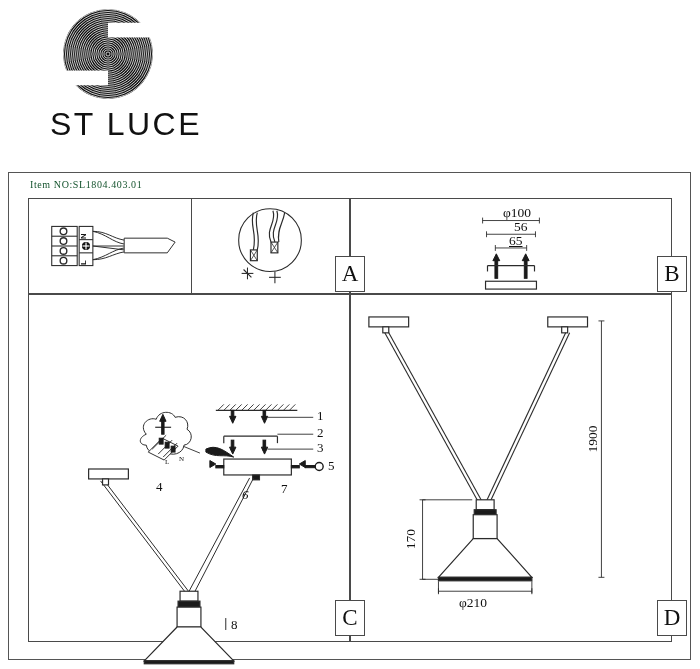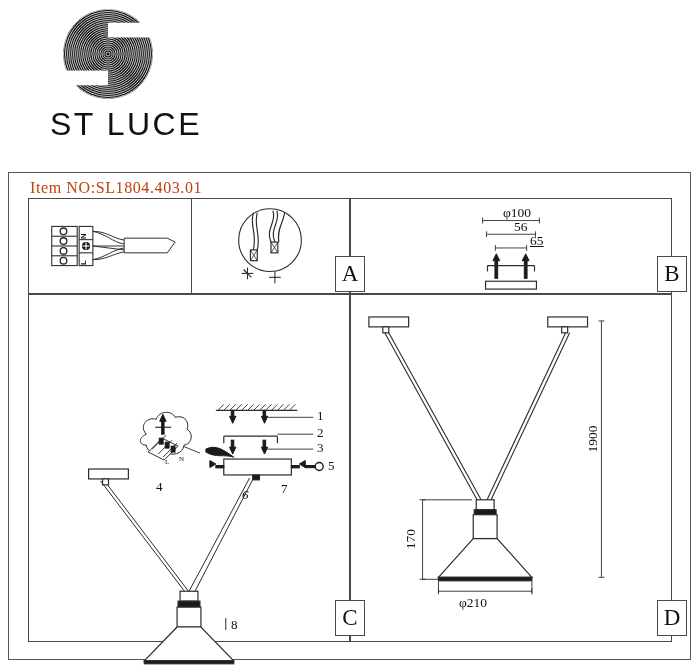--- a/index.html
+++ b/index.html
@@ -19,21 +19,21 @@
   }
 
   
   .sheet{
     position:absolute;left:8px;top:172px;width:683px;height:488px;
     border:1.5px solid #555;box-sizing:border-box;background:#fff;
   }
   .item-no{
     position:absolute;left:30px;top:179px;
     font-family:"Liberation Serif", serif;
-    font-size:16px;letter-spacing:.6px;white-space:nowrap;color:#c2410c;
+    font-size:10px;letter-spacing:.6px;white-space:nowrap;color:#14532d;
   }
 
   
   .grid{position:absolute;left:28px;top:198px;width:644px;height:444px;}
   .panel{position:absolute;box-sizing:border-box;border:1px solid #4a4a4a;}
   .p-a{left:0;top:0;width:163px;height:96px;border-right:none;}
   .p-a2{left:163px;top:0;width:159px;height:96px;}
   .p-b{left:322px;top:0;width:322px;height:96px;}
   .p-c{left:0;top:96px;width:322px;height:348px;}
   .p-d{left:322px;top:96px;width:322px;height:348px;padding-left:44px;}
@@ -209,21 +209,21 @@
       </g>
       <g stroke="#2b2b2b" fill="none" stroke-width="1.2">
         <line x1="137" y1="68" x2="185" y2="68"></line>
         <line x1="137" y1="68" x2="137" y2="74"></line>
         <line x1="185" y1="68" x2="185" y2="74"></line>
         <rect x="135" y="84" width="52" height="8" fill="#fff"></rect>
       </g>
     </svg>
     <div class="dim" style="left:152px;top:6px;">φ100</div>
     <div class="dim" style="left:163px;top:20px;">56</div>
-    <div class="dim" style="left:179px;top:34px;text-decoration:underline;">65</div>
+    <div class="dim" style="left:158px;top:34px;text-decoration:underline;">65</div>
   </div>
 
   <div class="panel p-c">
     <svg class="dwg" viewBox="0 0 322 348">
 
       <g>
         <line x1="188" y1="116" x2="270" y2="116" stroke="#2b2b2b" stroke-width="1.2"></line>
         <g stroke="#2b2b2b" stroke-width=".9">
           <line x1="190" y1="116" x2="196" y2="110"></line>
             <line x1="196" y1="116" x2="202" y2="110"></line>

